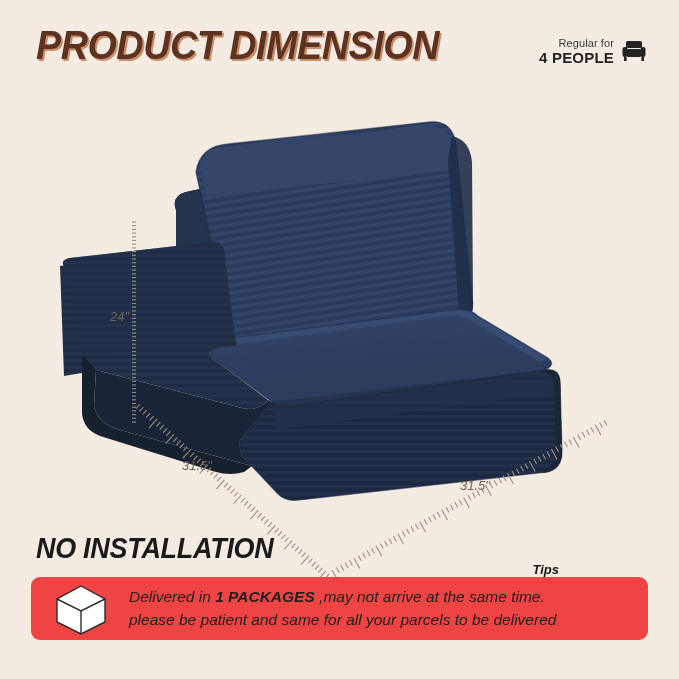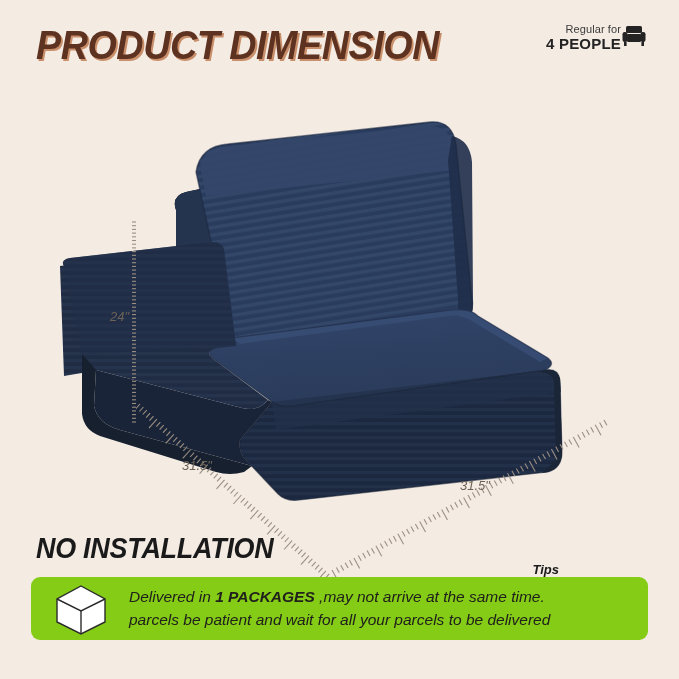--- a/index.html
+++ b/index.html
@@ -17,21 +17,21 @@
     position:absolute; left:36px; top:22px;
     font-family:"Liberation Sans", sans-serif;
     font-size:41px; font-weight:bold; font-style:italic;
     letter-spacing:-0.5px;
     color:#5d3220;
     transform:scaleX(0.92);
     transform-origin:left center;
     text-shadow:2px 2px 0 #c98f6a;
     white-space:nowrap;
   }
-  .badge { position:absolute; right:32px; top:24px; display:flex; align-items:flex-start; }
+  .badge { position:absolute; right:32px; top:38px; display:flex; align-items:center; gap:7px; }
   .badge-text { text-align:right; line-height:1.08; }
   .badge-small { font-size:11px; color:#3a3a3a; font-weight:normal; letter-spacing:0.1px; }
   .badge-big { font-size:15px; color:#232323; font-weight:bold; letter-spacing:0.2px; }
   .badge-icon { width:26px; height:26px; display:block; margin-bottom:1px; }
 
   
   .stage { position:absolute; left:0; top:100px; width:679px; height:410px; }
   .sofa-svg { position:absolute; left:0; top:0; }
 
   
@@ -57,21 +57,21 @@
   .tips {
     position:absolute; right:32px; top:562px;
     font-size:13px; font-weight:bold; font-style:italic;
     color:#1a1a1a; z-index:5;
   }
 
   
   .banner {
     position:absolute; left:31px; top:577px;
     width:617px; height:63px;
-    background:#84cc16;
+    background:#ef4444;
     border-radius:9px;
     display:flex; align-items:center;
   }
   .banner-icon { width:56px; height:52px; margin-left:22px; flex:0 0 auto; }
   .banner-text {
     margin-left:20px;
     font-size:15.5px; font-style:italic;
     color:#20201c; line-height:1.45;
   }
   .banner-text .b { font-weight:bold; font-style:italic; }
@@ -395,17 +395,17 @@
   <div class="banner">
     <svg class="banner-icon" viewBox="0 0 56 52">
       <polygon points="28,3 52,16 52,39 28,51 4,39 4,16" fill="#ffffff" stroke="#2b2b2b" stroke-width="1.4"></polygon>
       <polyline points="4,16 28,28 52,16" fill="none" stroke="#2b2b2b" stroke-width="1.4"></polyline>
       <line x1="28" y1="28" x2="28" y2="51" stroke="#2b2b2b" stroke-width="1.4"></line>
     </svg>
     <div class="banner-text">
       <div>
         <span>Delivered in </span><span class="b">1 PACKAGES</span><span> ,may not arrive at the same time.</span>
       </div>
-      <div>parcels be patient and wait for all your parcels to be delivered</div>
+      <div>please be patient and same for all your parcels to be delivered</div>
     </div>
   </div>
 
 </div>
 
 </body></html>

